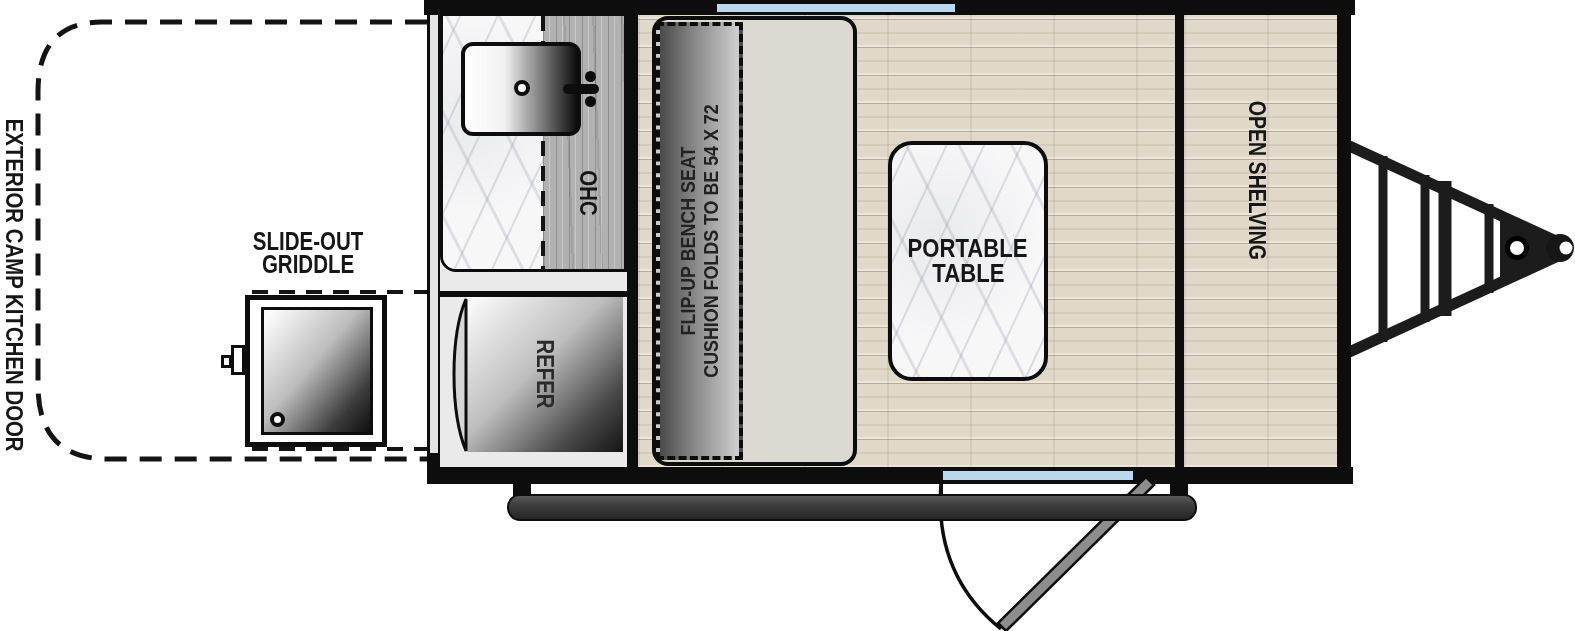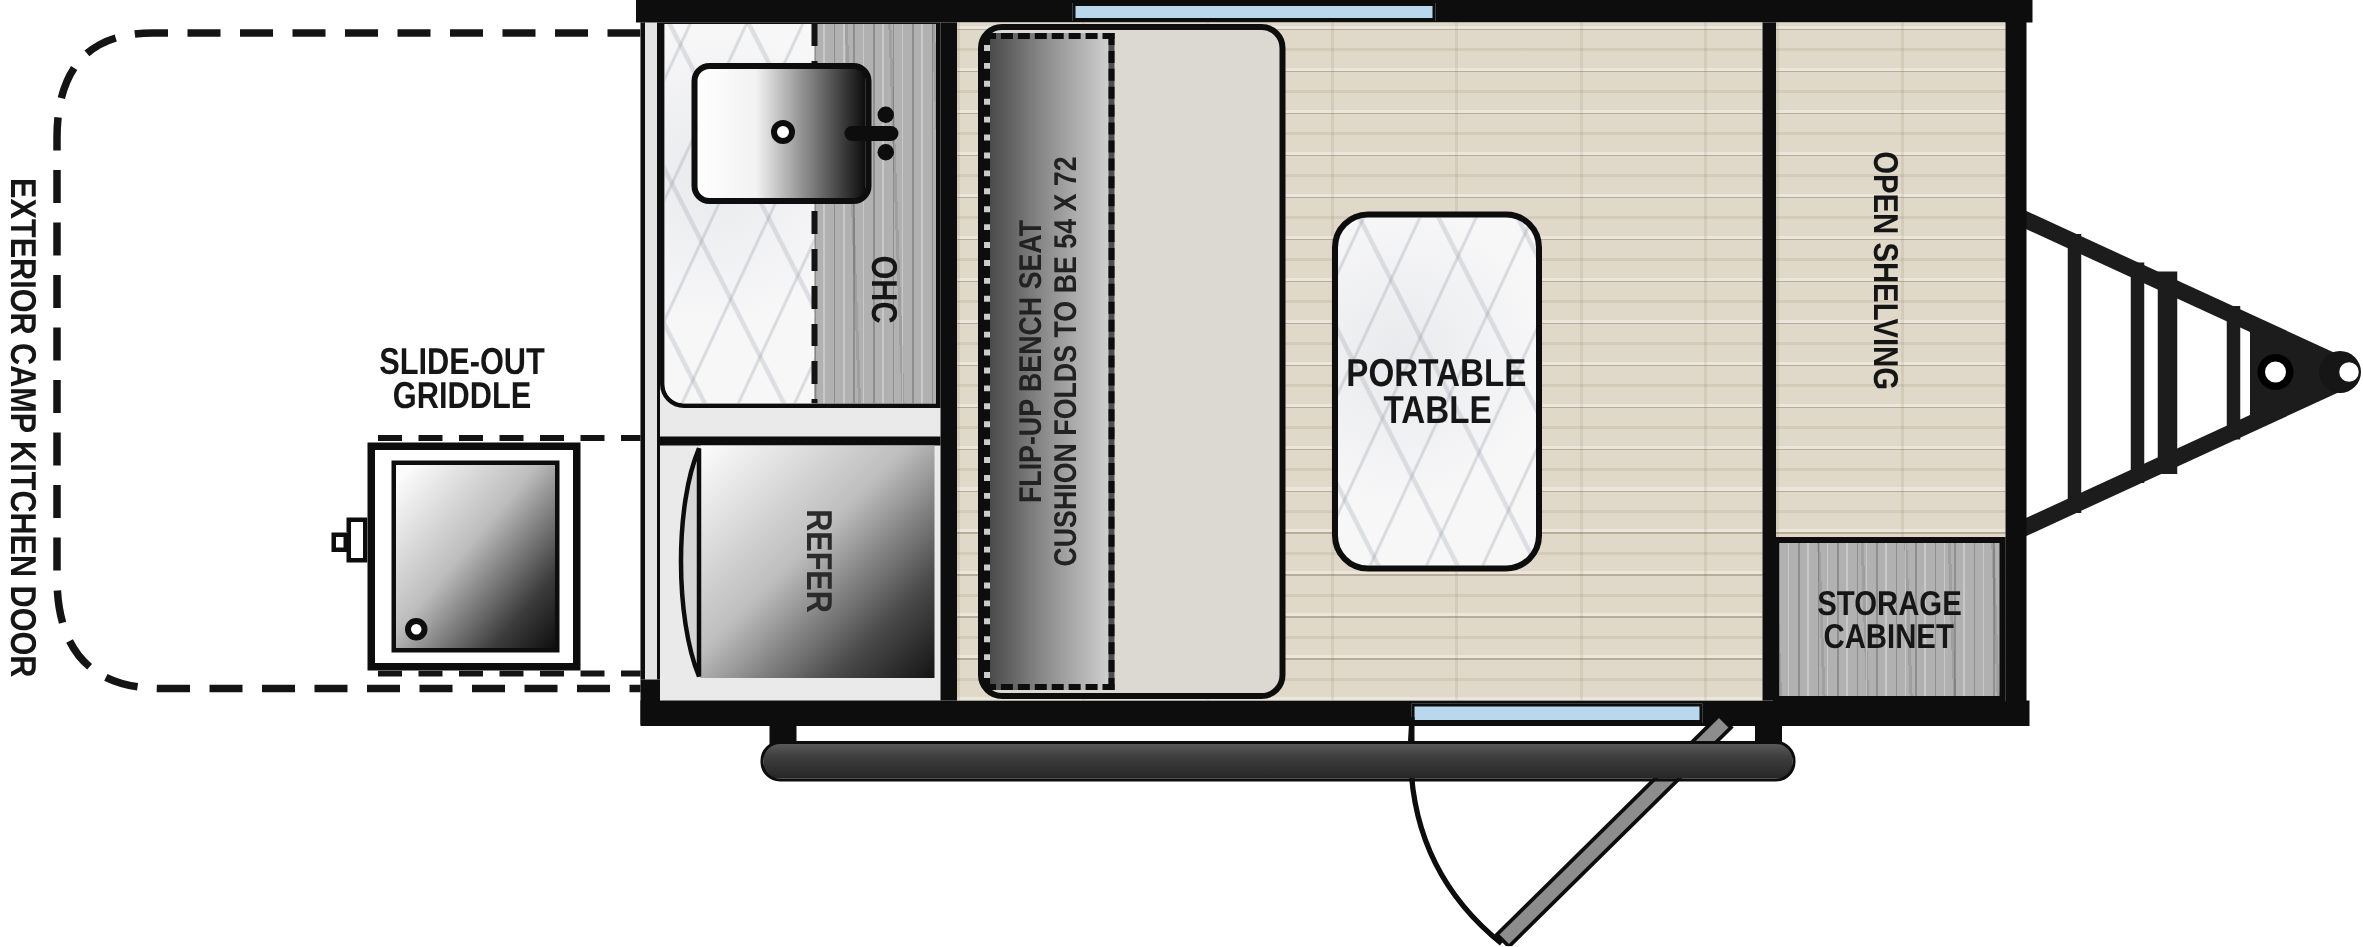--- a/index.html
+++ b/index.html
@@ -116,37 +116,31 @@
   <div class="abs" style="left:652px;top:16px;width:205px;height:450px;background:var(--bench,#dcd9d3);
               border:4px solid #0d0d0d;border-radius:16px;"></div>
   <div class="abs" style="left:656px;top:22px;width:87px;height:438px;border:4px solid #0d0d0d;border-style:dashed;
               background:linear-gradient(90deg,#4a4a4a 0%,#8a8a8a 45%,#cfcfcf 100%);"></div>
   <div class="abs lbl" style="left:469px;top:218px;width:460px;height:46px;text-align:center;font-size:21px;
               line-height:23px;color:#222;transform:rotate(-90deg) scaleX(0.85);">
     <span>FLIP-UP BENCH SEAT</span><br>
     <span>CUSHION FOLDS TO BE 54 X 72</span>
   </div>
 
-  <div class="abs marble lbl" style="left:888px;top:141px;width:140px;height:240px;border:4px solid #0d0d0d;border-radius:24px;
+  <div class="abs marble lbl" style="left:888px;top:141px;width:160px;height:240px;border:4px solid #0d0d0d;border-radius:24px;
               display:flex;flex-direction:column;align-items:center;justify-content:center;
               font-size:26px;line-height:25px;">
     <span style="display:inline-block;transform:scaleX(0.85);">PORTABLE</span>
     <span style="display:inline-block;transform:scaleX(0.85);">TABLE</span>
   </div>
 
   <div class="abs wall" style="left:1175px;top:15px;width:9px;height:452px;"></div>
   <div class="abs floorwood" style="left:1184px;top:15px;width:153px;height:452px;"></div>
   <div class="abs lbl" style="left:1172px;top:159px;width:170px;height:28px;line-height:28px;text-align:center;
               font-size:23px;transform:rotate(90deg) scaleX(0.85);">OPEN SHELVING</div>
-  <div class="abs graywood lbl" style="left:1182px;top:358px;width:155px;height:110px;border:4px solid #0d0d0d;
-              display:flex;flex-direction:column;align-items:center;justify-content:center;
-              font-size:23px;line-height:22px;">
-    <span style="display:inline-block;transform:scaleX(0.85);">STORAGE</span>
-    <span style="display:inline-block;transform:scaleX(0.85);">CABINET</span>
-  </div>
   <div class="abs wall" style="left:1337px;top:0;width:14px;height:484px;"></div>
 
   <div class="abs winglass" style="left:715px;top:2px;width:242px;height:12px;"></div>
   <div class="abs winglass" style="left:941px;top:469px;width:194px;height:13px;"></div>
 
   <svg class="abs" style="left:900px;top:455px;" width="300" height="176" viewBox="900 455 300 176">
     <path d="M 941 484 Q 934 575 1001 629" fill="none" stroke="#0d0d0d" stroke-width="3.5"></path>
     <line x1="941.5" y1="478" x2="941.5" y2="522" stroke="#0d0d0d" stroke-width="3"></line>
     <polygon points="1146,477 1154,485 1006,631 998,623" fill="var(--door-panel,#8d8d8d)" stroke="#0d0d0d" stroke-width="2.5"></polygon>
   </svg>

